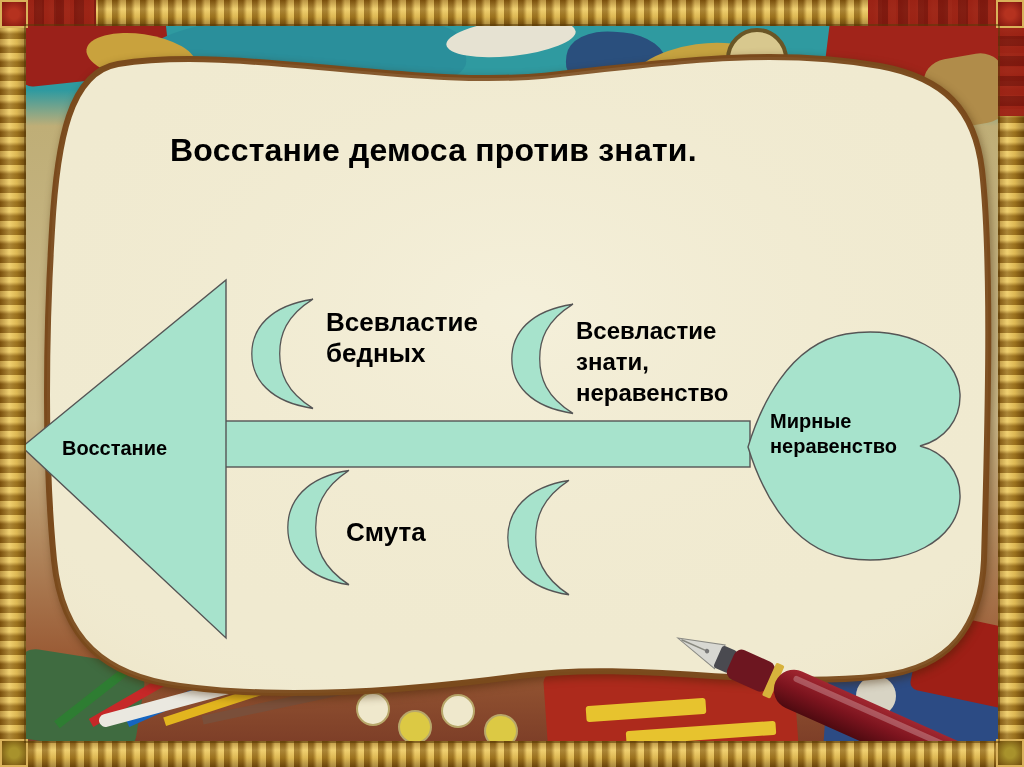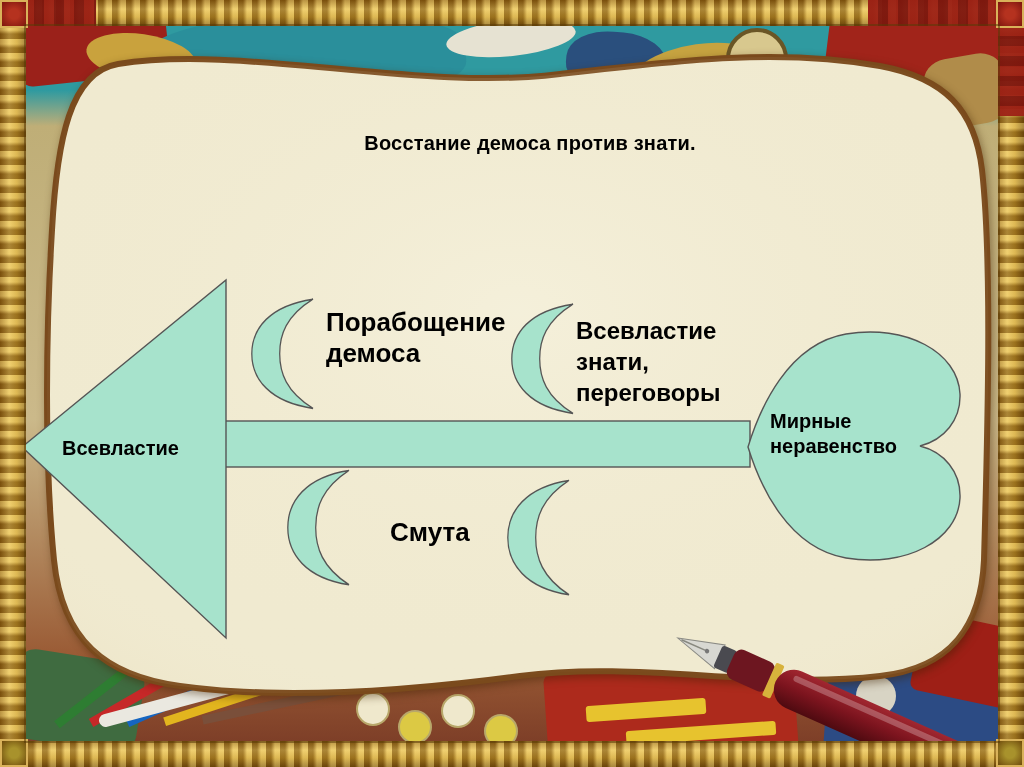--- a/index.html
+++ b/index.html
@@ -69,26 +69,26 @@
   .layer{position:absolute;left:0;top:0;width:1024px;height:767px;}
   .parchment-svg{z-index:2;}
   .parchment-path{stroke:#7a4a1c;stroke-width:6;
     filter:drop-shadow(2px 3px 4px rgba(60,30,0,.45));}
   .diagram-svg{z-index:3;}
   .shape{stroke:#555;stroke-width:1.4;}
   .pen-svg{z-index:5;}
 
   
   .t{position:absolute;font-weight:bold;color:#000;line-height:1.2;z-index:4;}
-  .title{left:170px;top:131px;width:720px;text-align:center;font-size:20px;letter-spacing:.2px;}
+  .title{left:170px;top:131px;width:720px;text-align:left;font-size:32px;letter-spacing:.2px;}
   .revolt{left:62px;top:436px;width:140px;font-size:20px;}
   .peace{left:770px;top:409px;width:160px;font-size:20px;line-height:1.25;}
   .cause-tl{left:326px;top:307px;width:225px;font-size:26px;}
   .cause-tr{left:576px;top:315px;width:200px;font-size:24px;line-height:1.3;}
-  .cause-bl{left:346px;top:517px;width:160px;font-size:26px;margin-left:44px;}
+  .cause-bl{left:346px;top:517px;width:160px;font-size:26px;}
   .cause-br{left:566px;top:498px;width:235px;font-size:24px;line-height:1.25;}
 </style>
 </head>
 <body>
 
 <div class="stage">
 
   <div class="collage">
     <div class="blob b1"></div>
     <div class="blob b2"></div>
@@ -160,24 +160,24 @@
              C 944 452 961 472 960 498
              C 958 540 906 568 846 558
              C 788 548 760 486 748 447 Z" fill="#a7e3cc"></path>
     <path class="shape" transform="translate(250,295) scale(0.9,1.05)" d="M 70 4 C 22 10 2 32 2 56 C 2 80 22 102 70 108 C 40 92 33 74 33 56 C 33 38 40 20 70 4 Z" fill="#a7e3cc"></path>
     <path class="shape" transform="translate(510,300) scale(0.9,1.05)" d="M 70 4 C 22 10 2 32 2 56 C 2 80 22 102 70 108 C 40 92 33 74 33 56 C 33 38 40 20 70 4 Z" fill="#a7e3cc"></path>
     <path class="shape" transform="translate(286,466) scale(0.9,1.1)" d="M 70 4 C 22 10 2 32 2 56 C 2 80 22 102 70 108 C 40 92 33 74 33 56 C 33 38 40 20 70 4 Z" fill="#a7e3cc"></path>
     <path class="shape" transform="translate(506,476) scale(0.9,1.1)" d="M 70 4 C 22 10 2 32 2 56 C 2 80 22 102 70 108 C 40 92 33 74 33 56 C 33 38 40 20 70 4 Z" fill="#a7e3cc"></path>
   </svg>
 
   <div class="t title">Восстание демоса против знати.</div>
-  <div class="t revolt">Всевластие</div>
+  <div class="t revolt">Восстание</div>
   <div class="t peace">Мирные неравенство</div>
-  <div class="t cause-tl">Порабощение демоса</div>
-  <div class="t cause-tr">Всевластие знати, переговоры</div>
+  <div class="t cause-tl">Всевластие бедных</div>
+  <div class="t cause-tr">Всевластие знати, неравенство</div>
   <div class="t cause-bl">Смута</div>
 
   <svg class="layer pen-svg" viewBox="0 0 1024 767">
     <defs>
       <linearGradient id="penBody" x1="0" y1="0" x2="0" y2="1">
         <stop offset="0" stop-color="#a12730"></stop>
         <stop offset="0.5" stop-color="#7c141e"></stop>
         <stop offset="1" stop-color="#4e0a10"></stop>
       </linearGradient>
     </defs>

